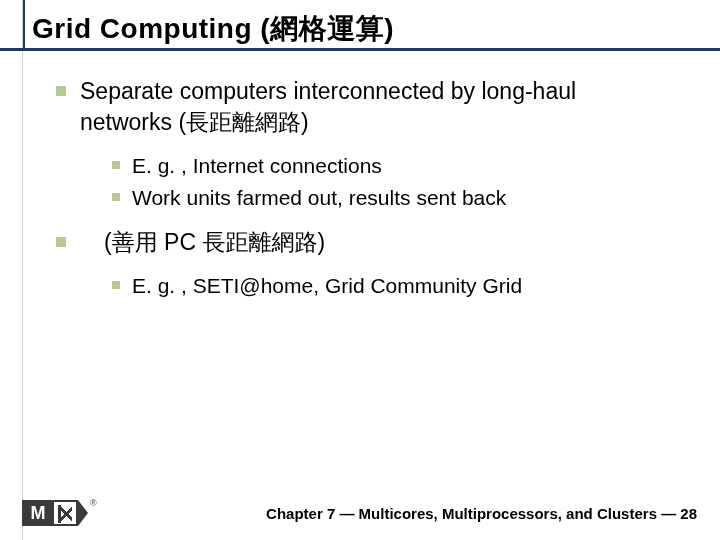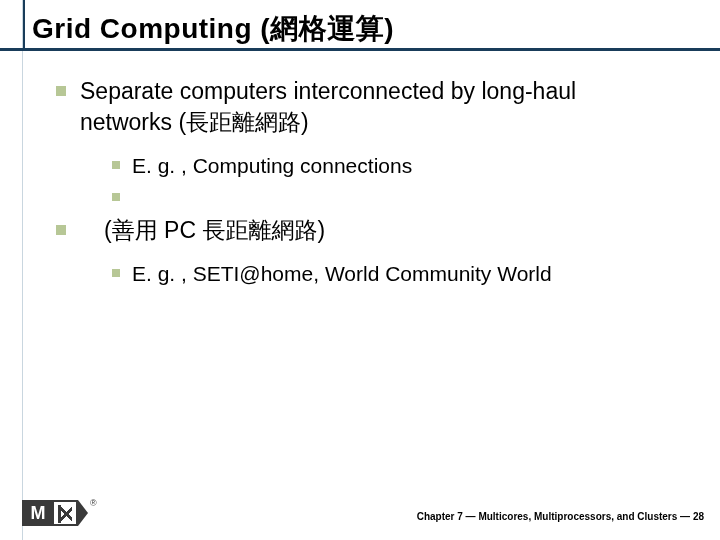--- a/index.html
+++ b/index.html
@@ -10,21 +10,21 @@
   .underline { position: absolute; left: 0; width: 720px; height: 3px; background: #193c5a; }
   .vline-top { position: absolute; top: 0; width: 3px; background: #193c5a; }
   .vline-mid { position: absolute; top: 0; height: 540px; width: 1px; background: #c9d6df; }
   .body { padding: 20px 56px 0 56px; font-size: 23px; line-height: 1.35; }
   .l1 { display: flex; gap: 14px; margin-top: 8px; }
   .l2-group { margin: 14px 0 6px 56px; font-size: 21px; }
   .l2 { display: flex; gap: 12px; margin-top: 4px; }
   .bullet { flex: 0 0 auto; width: 10px; height: 10px; background: #b7c796; margin-top: 10px; }
   .bullet.sm { width: 8px; height: 8px; margin-top: 9px; }
   .indent-line { padding-left: 24px; }
-  .footer { position: absolute; bottom: 18px; right: 16px; font-size: 10px; font-weight: bold; }
+  .footer { position: absolute; bottom: 18px; right: 23px; font-size: 15px; font-weight: bold; }
   .logo { position: absolute; bottom: 14px; left: 22px; display: flex; align-items: flex-start; gap: 2px; }
   .logo-reg { font-size: 9px; color: #444; position: relative; top: -2px; }
   .mk-box { display: flex; }
   .mk-m { width: 32px; height: 26px; background: #3a3a3a; color: #fff; font-weight: bold; font-size: 18px; display: flex; align-items: center; justify-content: center; }
   .mk-k { width: 24px; height: 26px; background: #fff; border: 2px solid #3a3a3a; border-left: none; position: relative; }
   .mk-k::before { content: ""; position: absolute; left: 4px; top: 3px; width: 3px; height: 18px; background: #3a3a3a; }
   .mk-k::after { content: ""; position: absolute; left: 7px; top: 3px; width: 11px; height: 18px;
     background: linear-gradient(135deg, transparent 44%, #3a3a3a 44%, #3a3a3a 58%, transparent 58%),
                 linear-gradient(45deg,  transparent 44%, #3a3a3a 44%, #3a3a3a 58%, transparent 58%); }
   .mk-tri { width: 0; height: 0; border-top: 13px solid transparent; border-bottom: 13px solid transparent; border-left: 10px solid #3a3a3a; }
@@ -45,38 +45,39 @@
   <div class="body">
 
     <div class="l1">
       <div class="bullet"></div>
       <div>Separate computers interconnected by long-haul networks (長距離網路)</div>
     </div>
 
     <div class="l2-group">
       <div class="l2">
         <div class="bullet sm"></div>
-        <div>E. g. , Computing connections</div>
+        <div>E. g. , Internet connections</div>
       </div>
       <div class="l2">
         <div class="bullet sm"></div>
+        <div>Work units farmed out, results sent back</div>
       </div>
     </div>
 
     <div class="l1" style="margin-top:14px;">
       <div class="bullet"></div>
       <div>
         <div class="indent-line">(善用 PC 長距離網路)</div>
       </div>
     </div>
 
     <div class="l2-group">
       <div class="l2">
         <div class="bullet sm"></div>
-        <div>E. g. , SETI@home, World Community World</div>
+        <div>E. g. , SETI@home, Grid Community Grid</div>
       </div>
     </div>
 
   </div>
 
   <div class="logo">
     <div class="mk-box">
       <div class="mk-m">M</div>
       <div class="mk-k"></div>
       <div class="mk-tri"></div>

